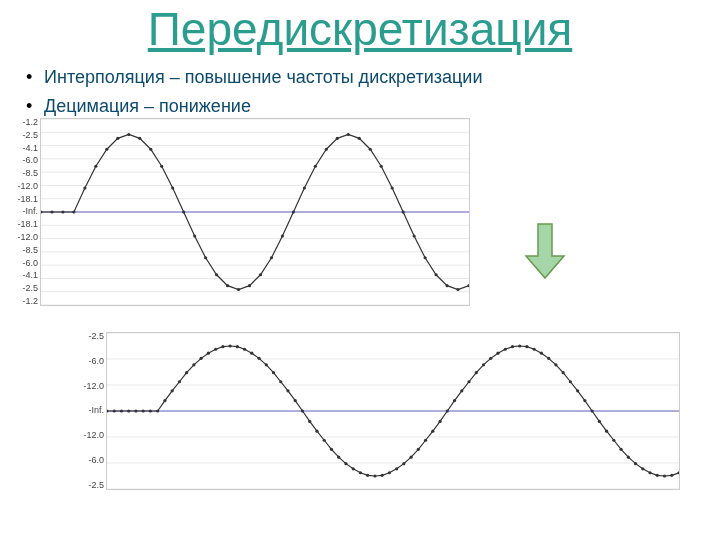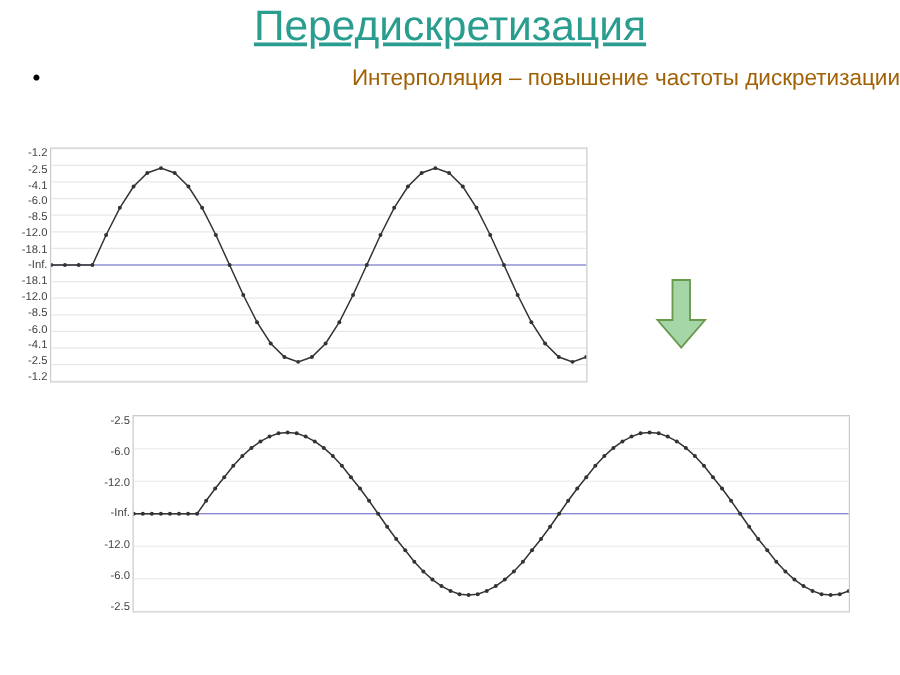--- a/index.html
+++ b/index.html
@@ -13,33 +13,32 @@
   }
   .slide {
     width: 720px;
     height: 540px;
     position: relative;
     box-sizing: border-box;
     padding-top: 2px;
   }
   .title {
     text-align: center;
-    font-size: 34px;
+    font-size: 46px;
     color: #2a9d8f;
     text-decoration: underline;
     margin: 0 0 10px 0;
     font-weight: normal;
   }
   .bullets {
     margin: 0 0 0 26px;
     padding: 0;
     list-style: none;
     font-size: 18px;
-    color: #a16207;
-    text-align: right;
+    color: #0c4a6e;
   }
   .bullets li {
     position: relative;
     padding-left: 18px;
     margin: 2px 0 6px 0;
     line-height: 1.3;
   }
   .bullets li::before {
     content: "•";
     position: absolute;
@@ -124,20 +123,21 @@
   }
 </style>
 </head>
 <body>
 
 <div class="slide">
   <h1 class="title">Передискретизация</h1>
 
   <ul class="bullets">
     <li>Интерполяция – повышение частоты дискретизации</li>
+    <li>Децимация – понижение</li>
   </ul>
 
   <div class="chart-area top">
     <div class="ylabels top">
         <span class="tick-label">-1.2</span>
         <span class="tick-label">-2.5</span>
         <span class="tick-label">-4.1</span>
         <span class="tick-label">-6.0</span>
         <span class="tick-label">-8.5</span>
         <span class="tick-label">-12.0</span>

